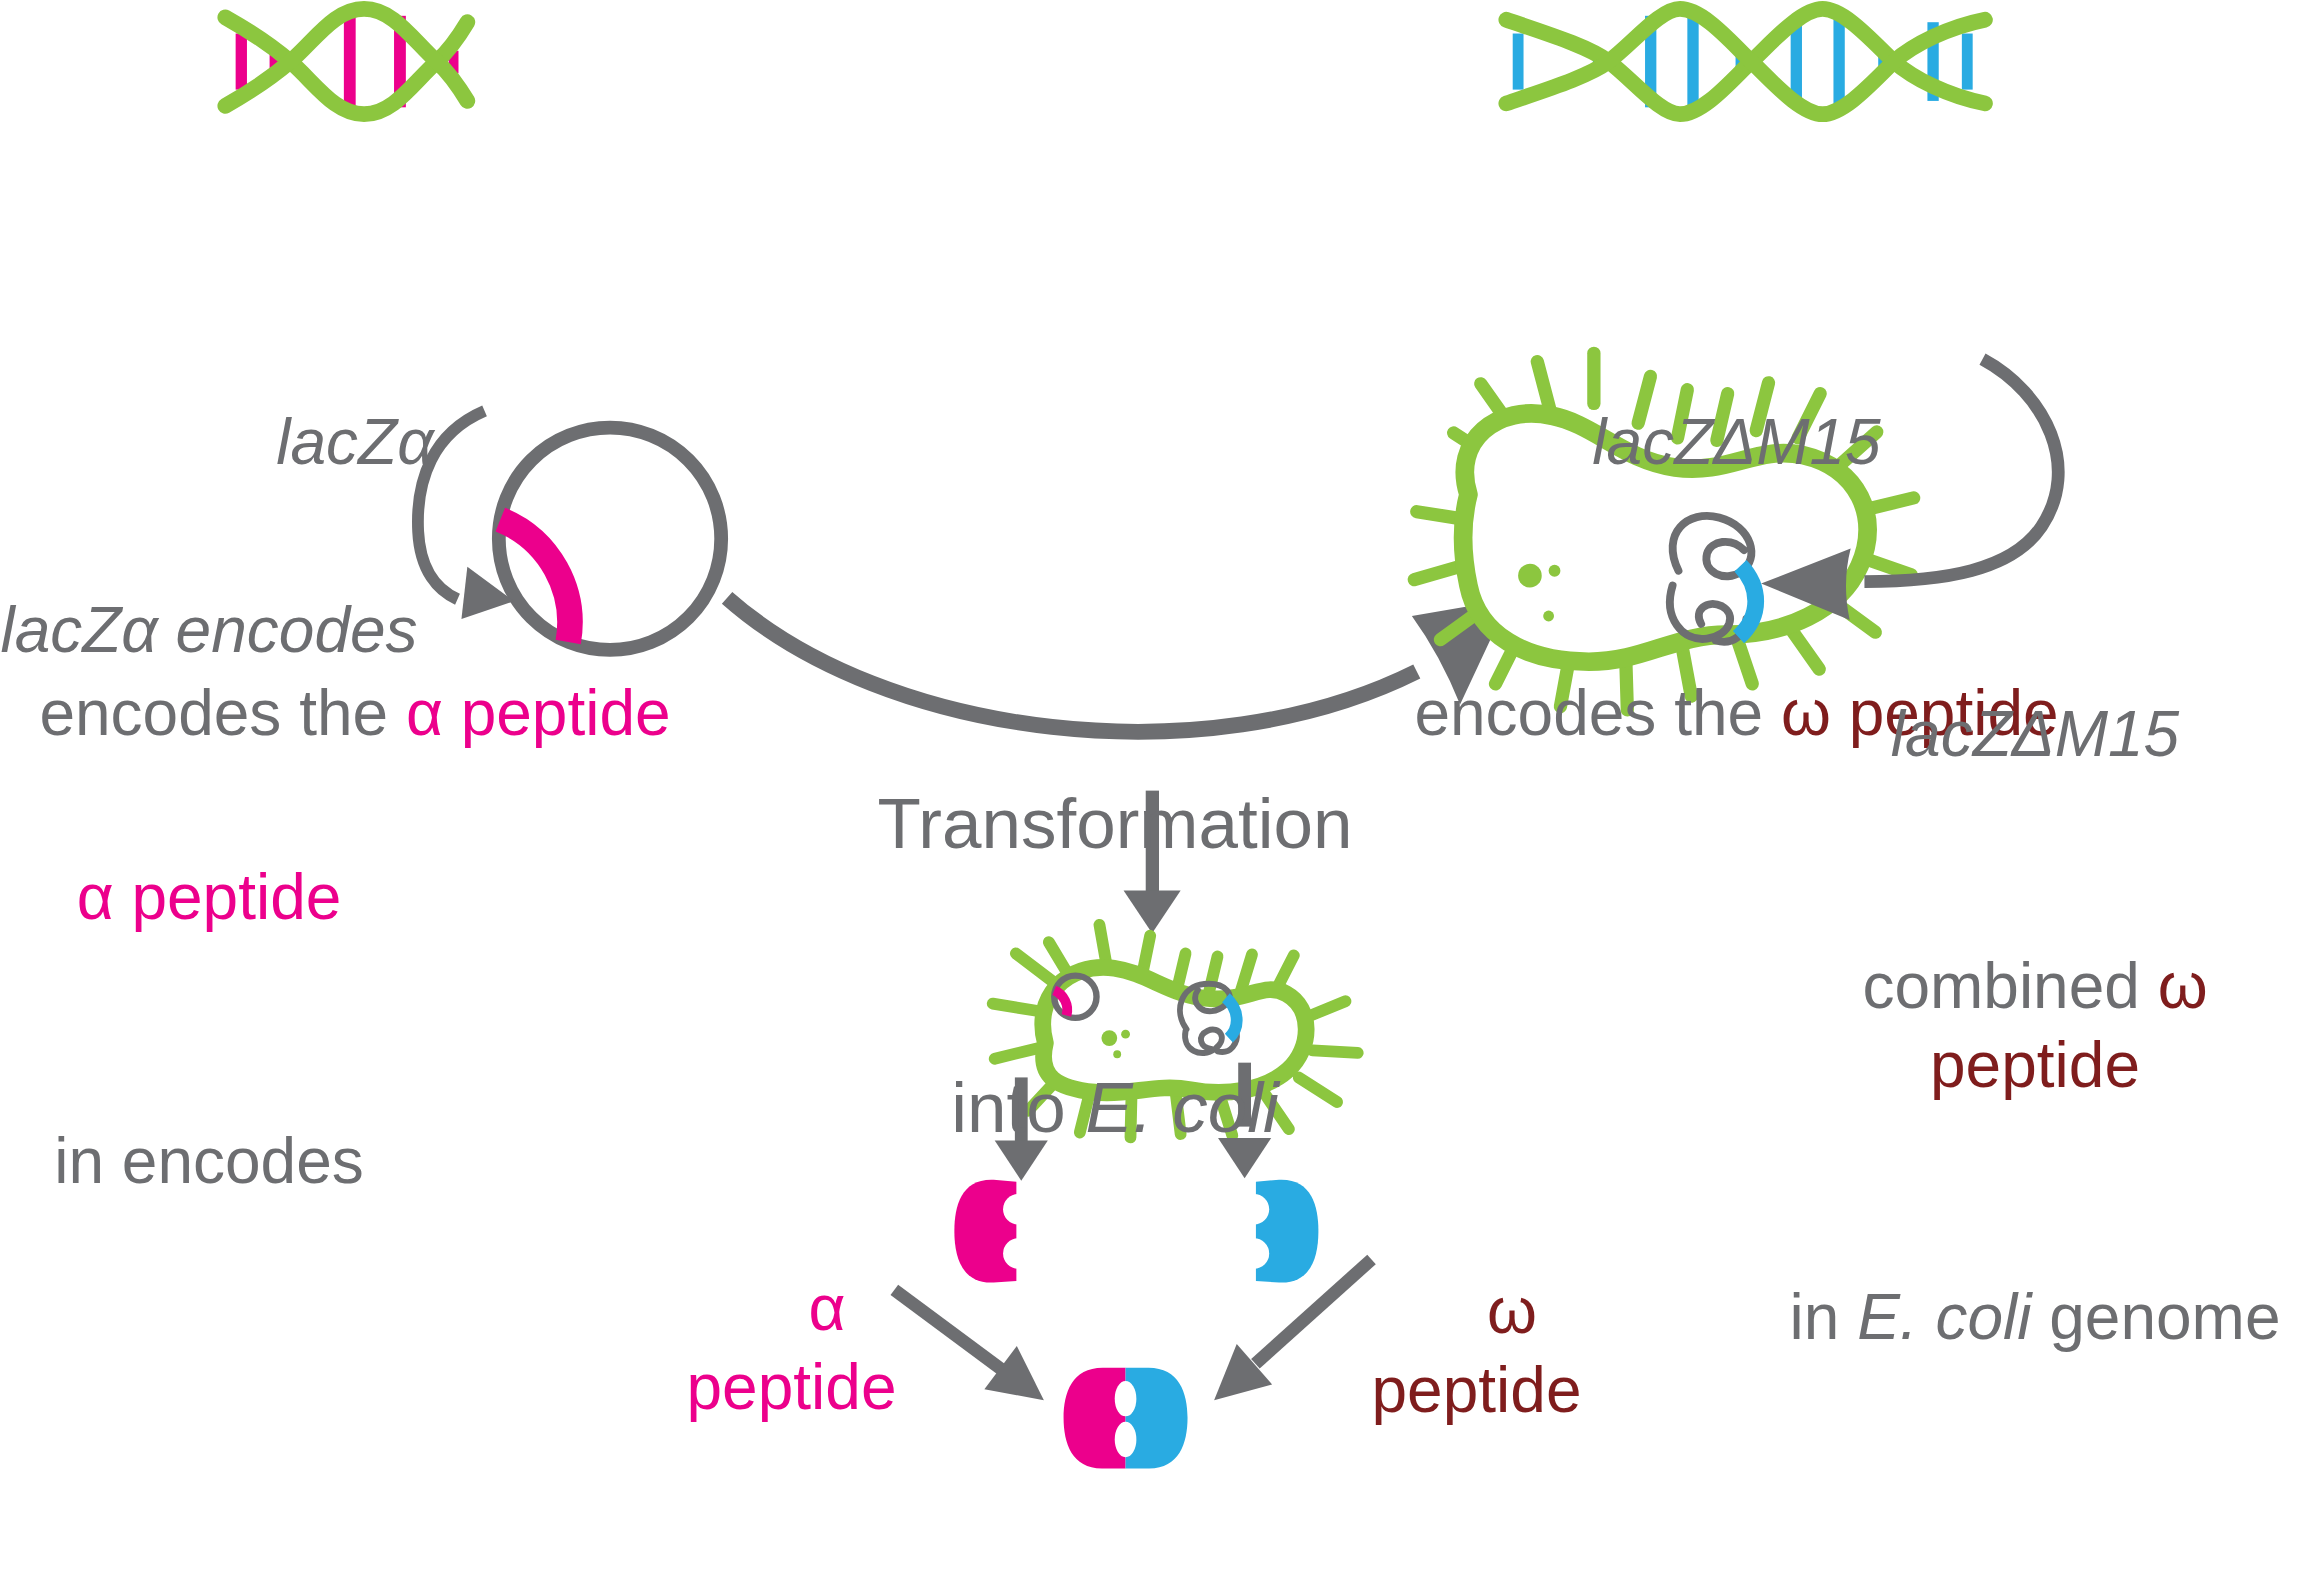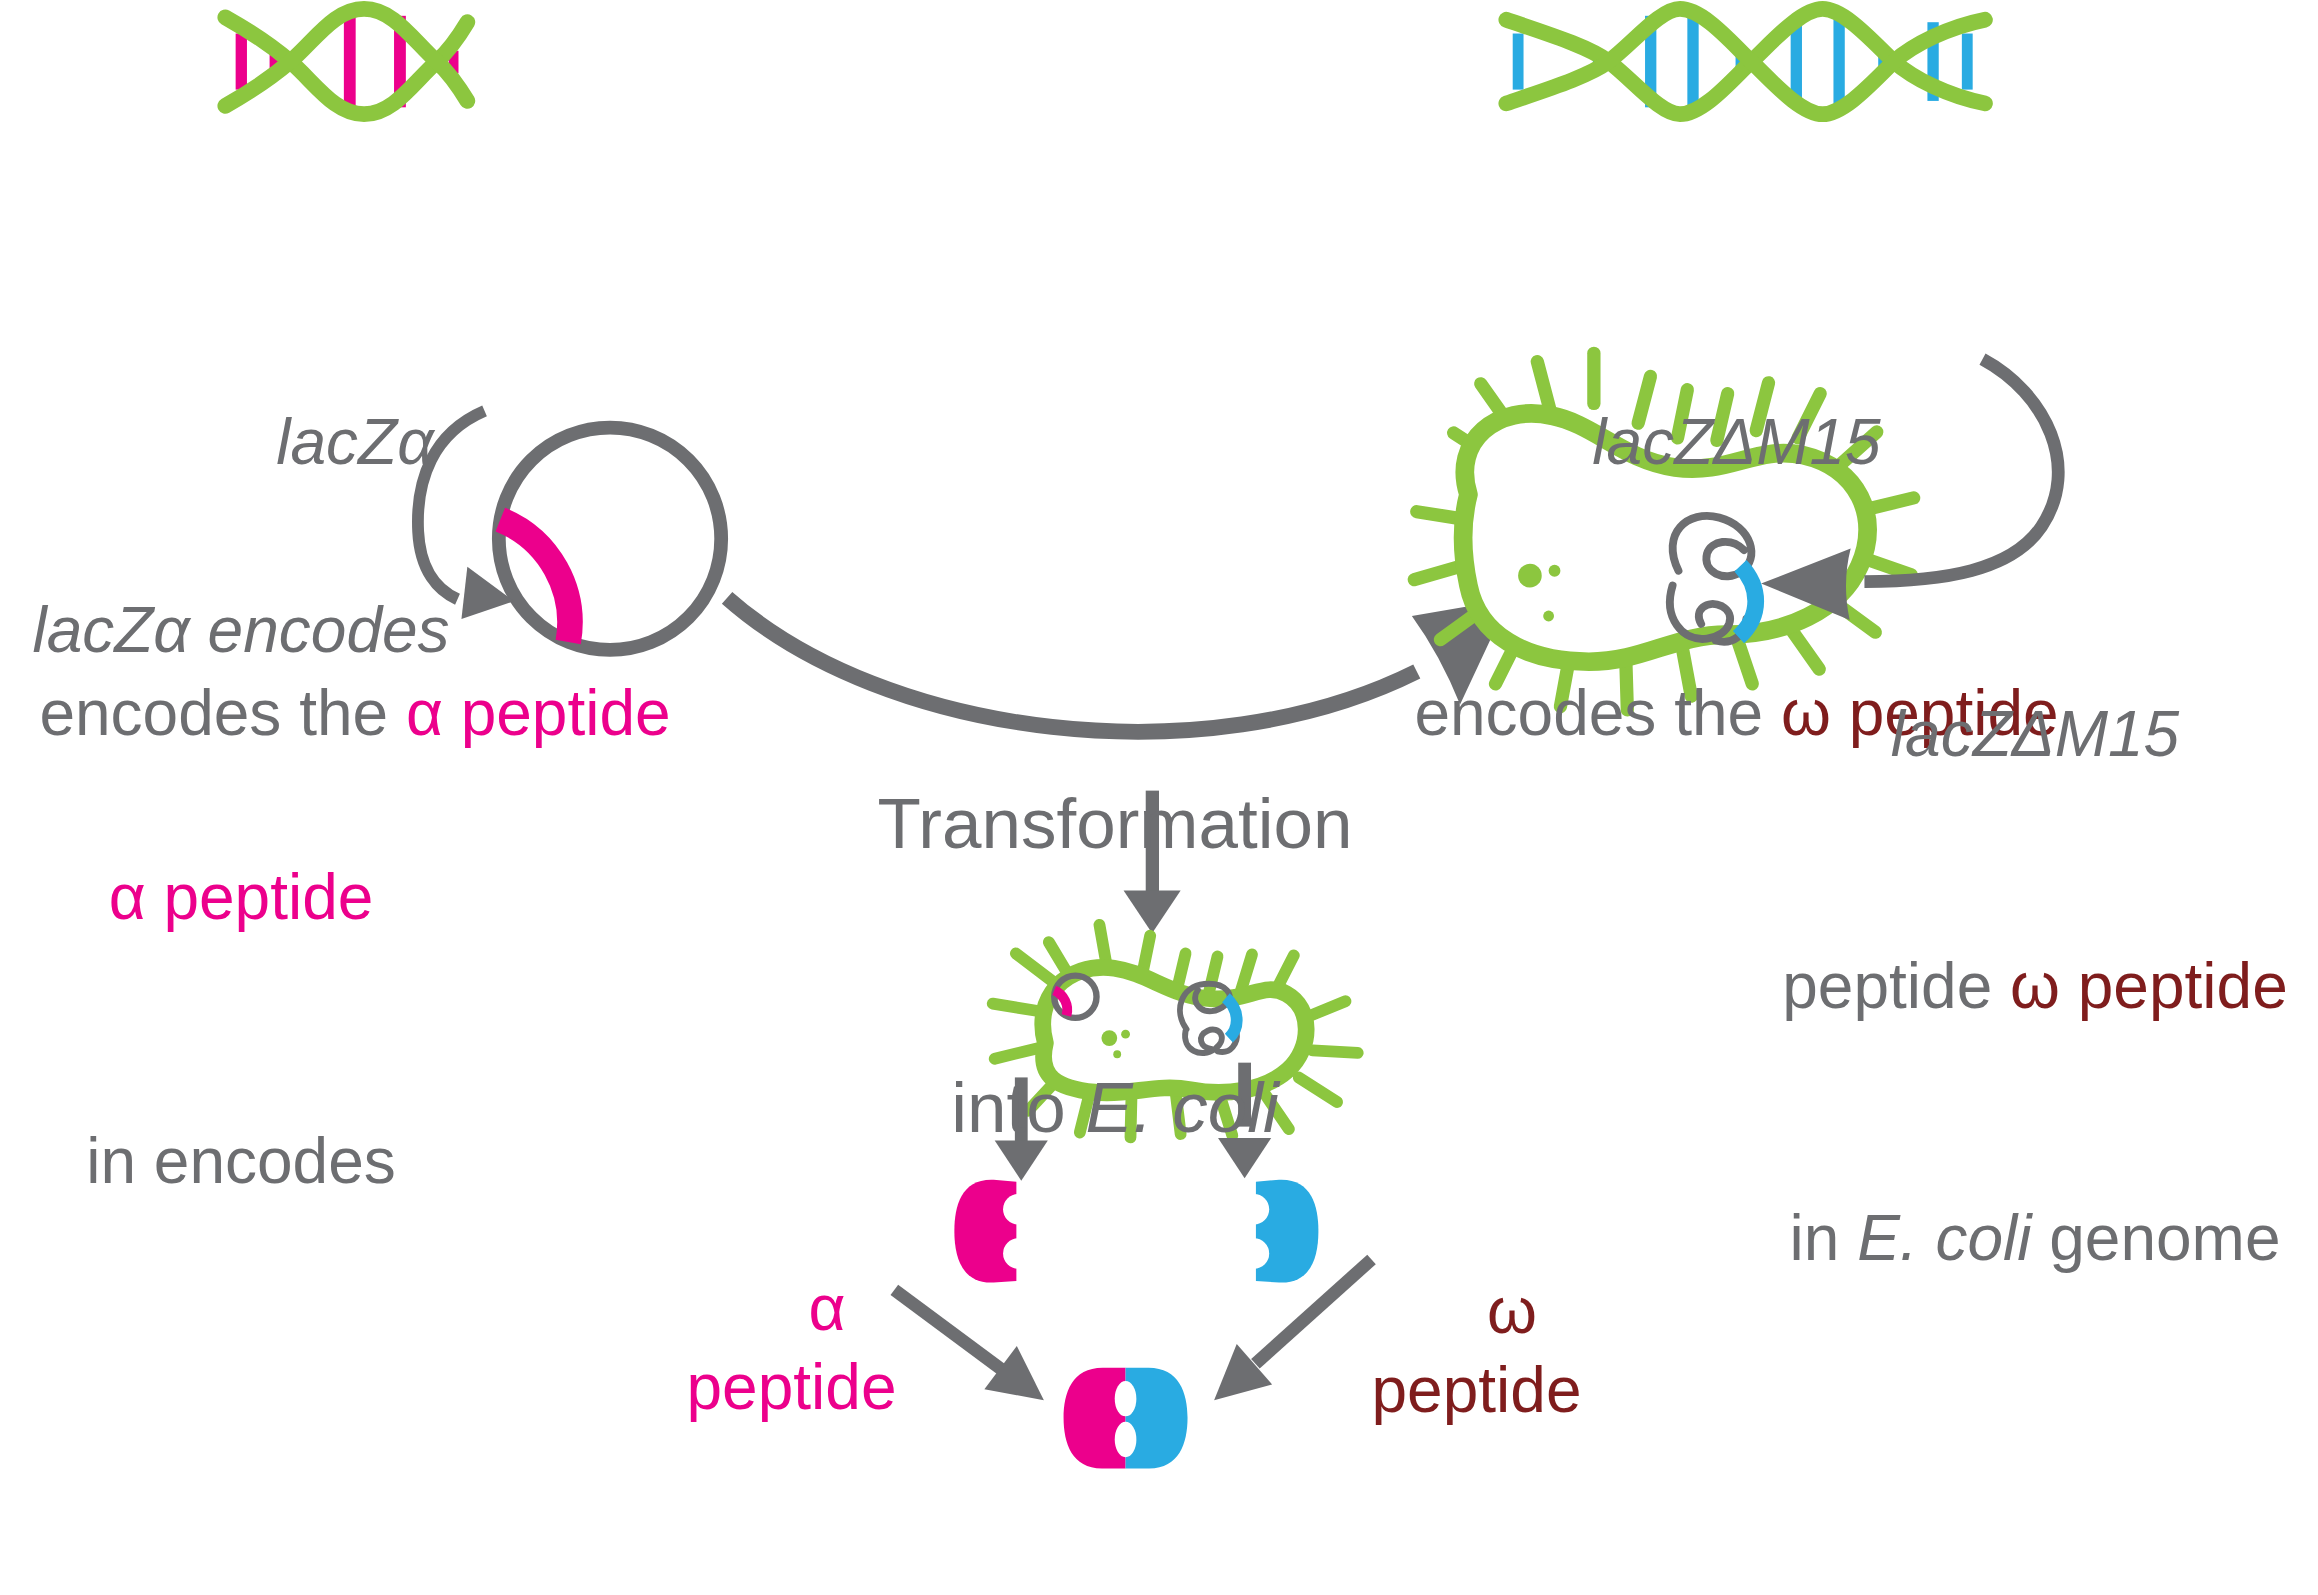--- a/index.html
+++ b/index.html
@@ -185,39 +185,39 @@
       <ellipse cx="2288" cy="2843" rx="22" ry="36" fill="#ffffff"></ellipse>
       <ellipse cx="2288" cy="2926" rx="22" ry="36" fill="#ffffff"></ellipse>
     </g>
   </svg>
 
   <div class="label" style="left:38px;top:245px;width:634px;">
     <span class="line gap70"><span class="it">lacZα</span></span>
     <span class="line"><span>encodes the </span><span class="c-magenta">α peptide</span></span>
   </div>
 
-  <div class="label" style="left:0px;top:433px;width:418px;padding-left:32px;">
+  <div class="label" style="left:0px;top:433px;width:418px;">
     <span class="line gap60"><span class="it">lacZα encodes</span></span>
     <span class="line gap55"><span class="c-magenta">α peptide</span></span>
     <span class="line"><span>in encodes</span></span>
   </div>
 
   <div class="label big" style="left:820px;top:626px;width:590px;">
     <span class="line gap95"><span>Transformation</span></span>
     <span class="line"><span>into </span><span class="it">E. coli</span></span>
   </div>
 
   <div class="label" style="left:1412px;top:245px;width:649px;">
     <span class="line gap70"><span class="it">lacZΔM15</span></span>
     <span class="line"><span>encodes the </span><span class="c-blue">ω peptide</span></span>
   </div>
 
   <div class="label" style="left:1751px;top:537px;width:568px;">
     <span class="line gap30"><span class="it">lacZΔM15</span></span>
-    <span class="line gap30"><span>peptide </span><span class="c-blue">ω peptide</span></span>
+    <span class="line gap30"><span>combined </span><span class="c-blue">ω peptide</span></span>
     <span class="line"><span>in </span><span class="it">E. coli</span><span> genome</span></span>
   </div>
 
   <div class="label c-magenta" style="left:644px;top:1190px;width:295px;">
     <span>α peptide</span>
   </div>
 
   <div class="label c-blue" style="left:1328px;top:1193px;width:297px;">
     <span>ω peptide</span>
   </div>

